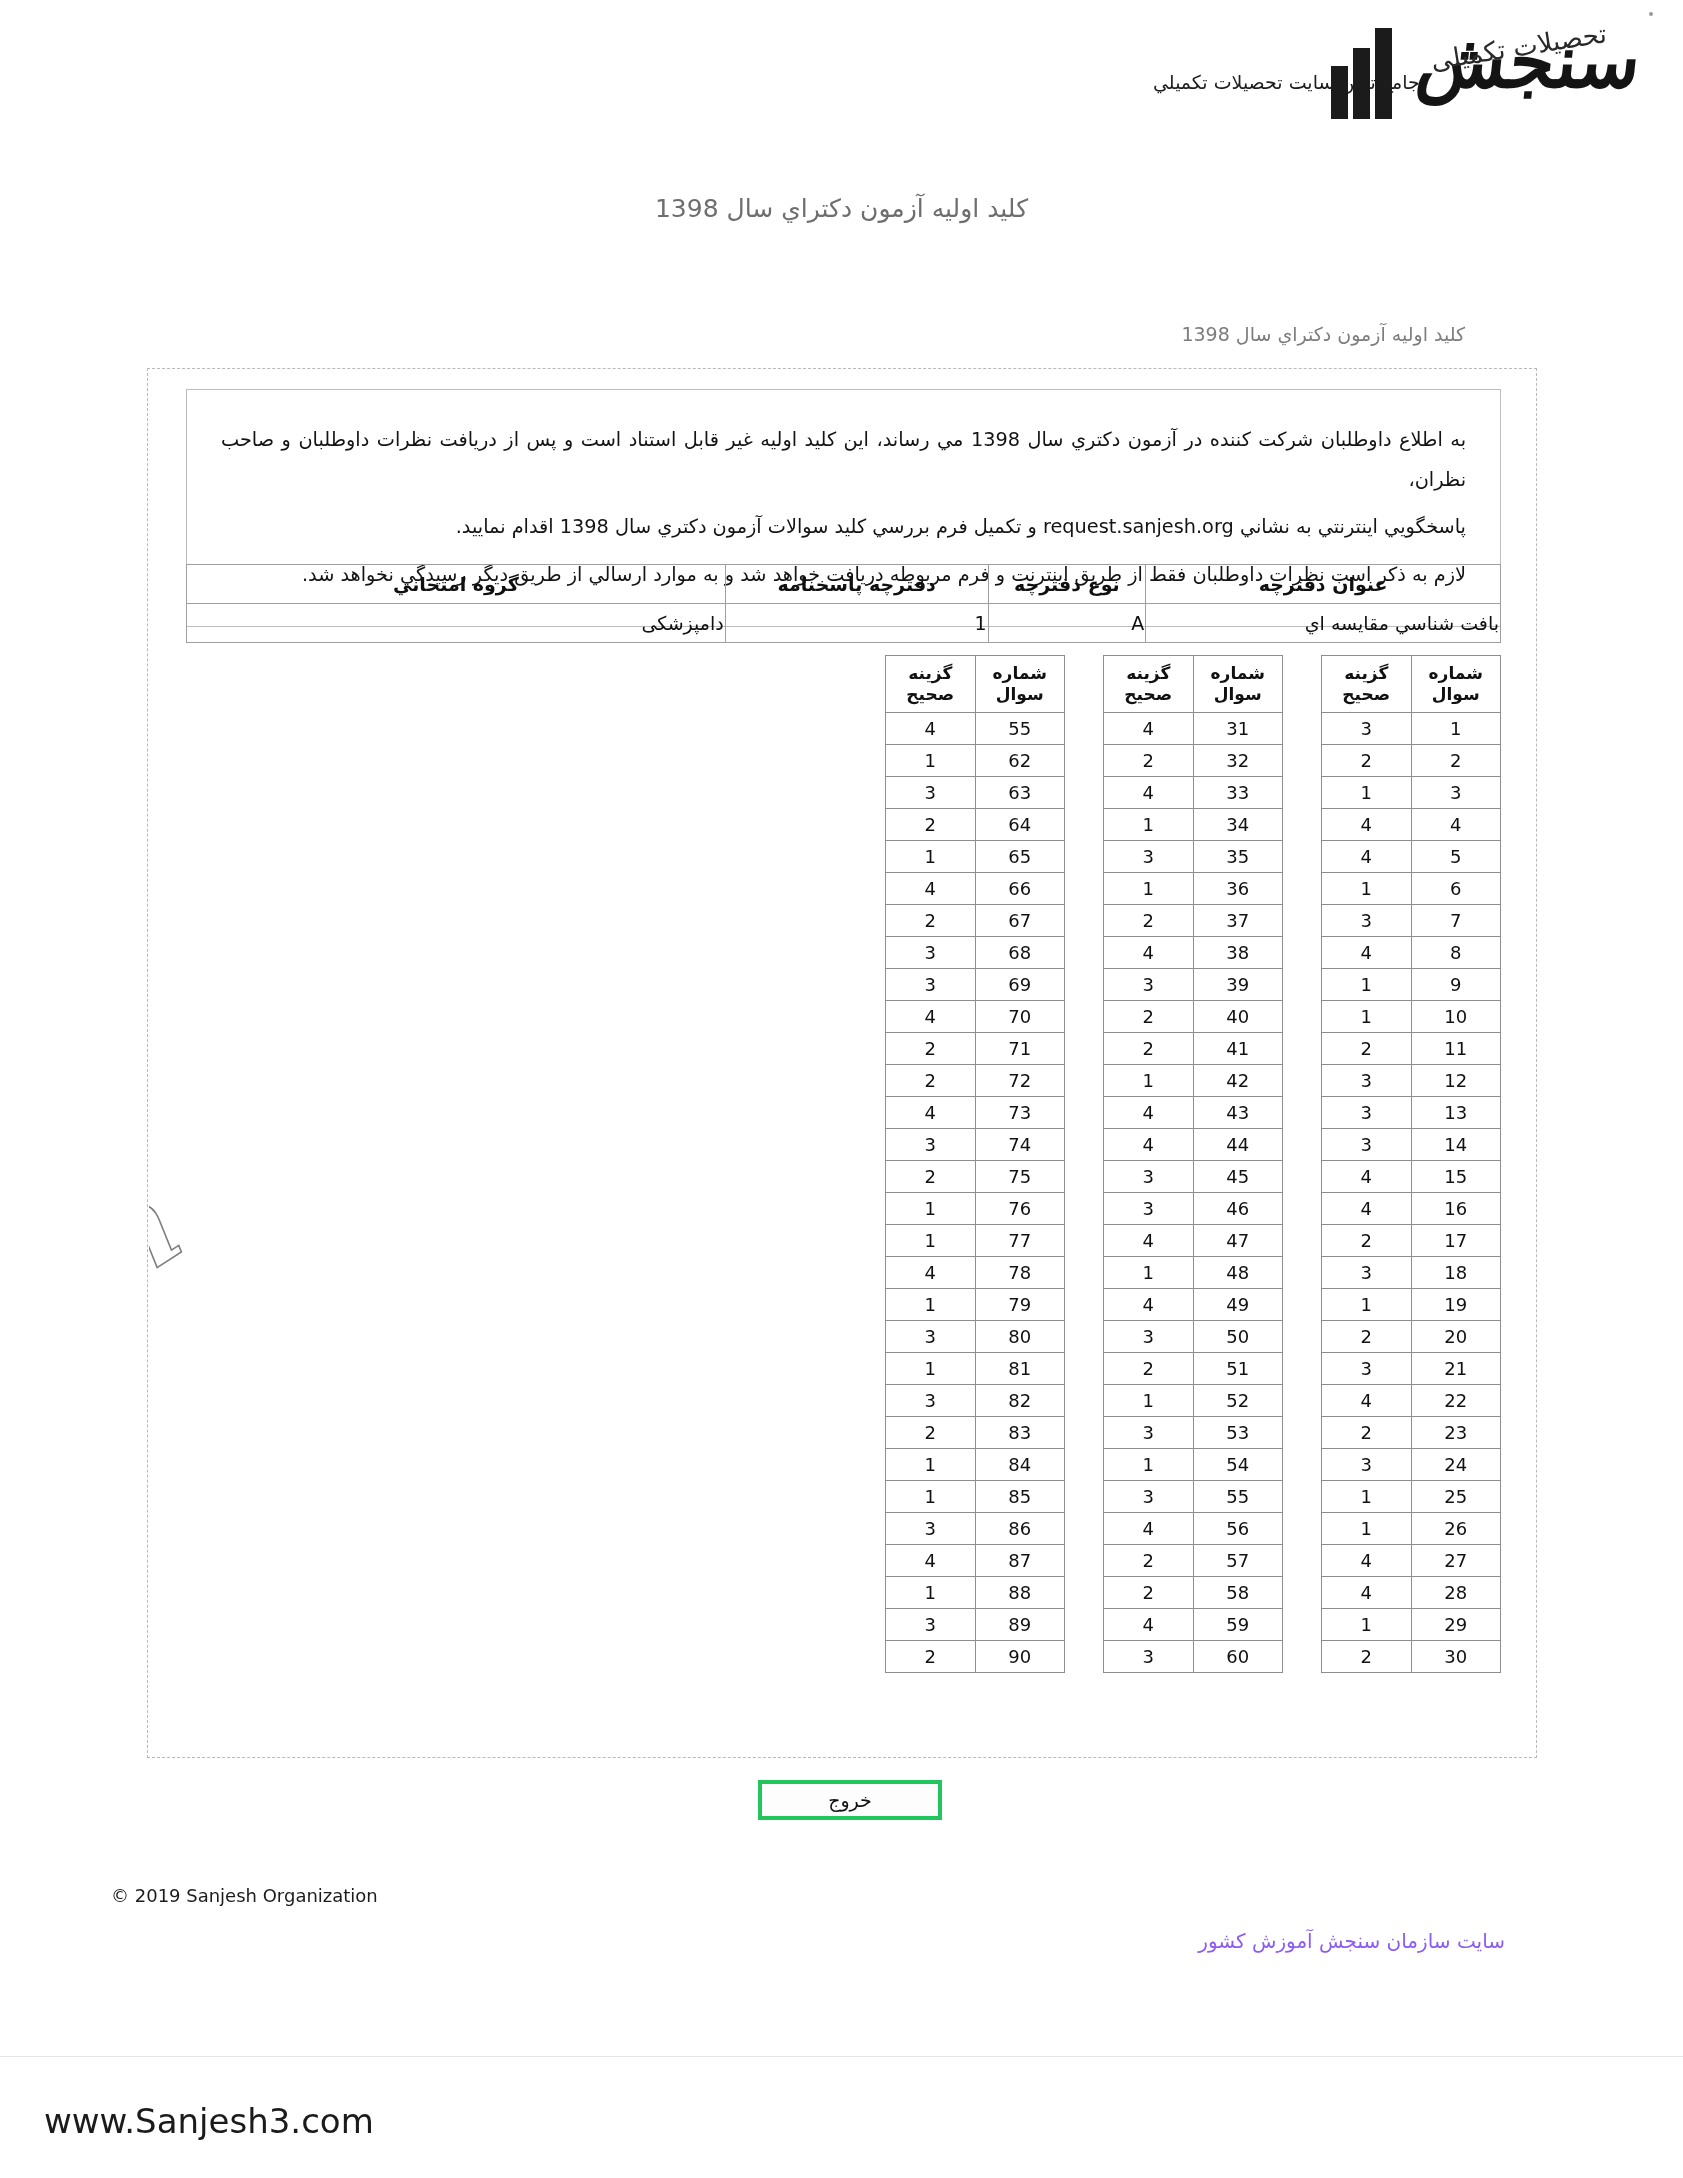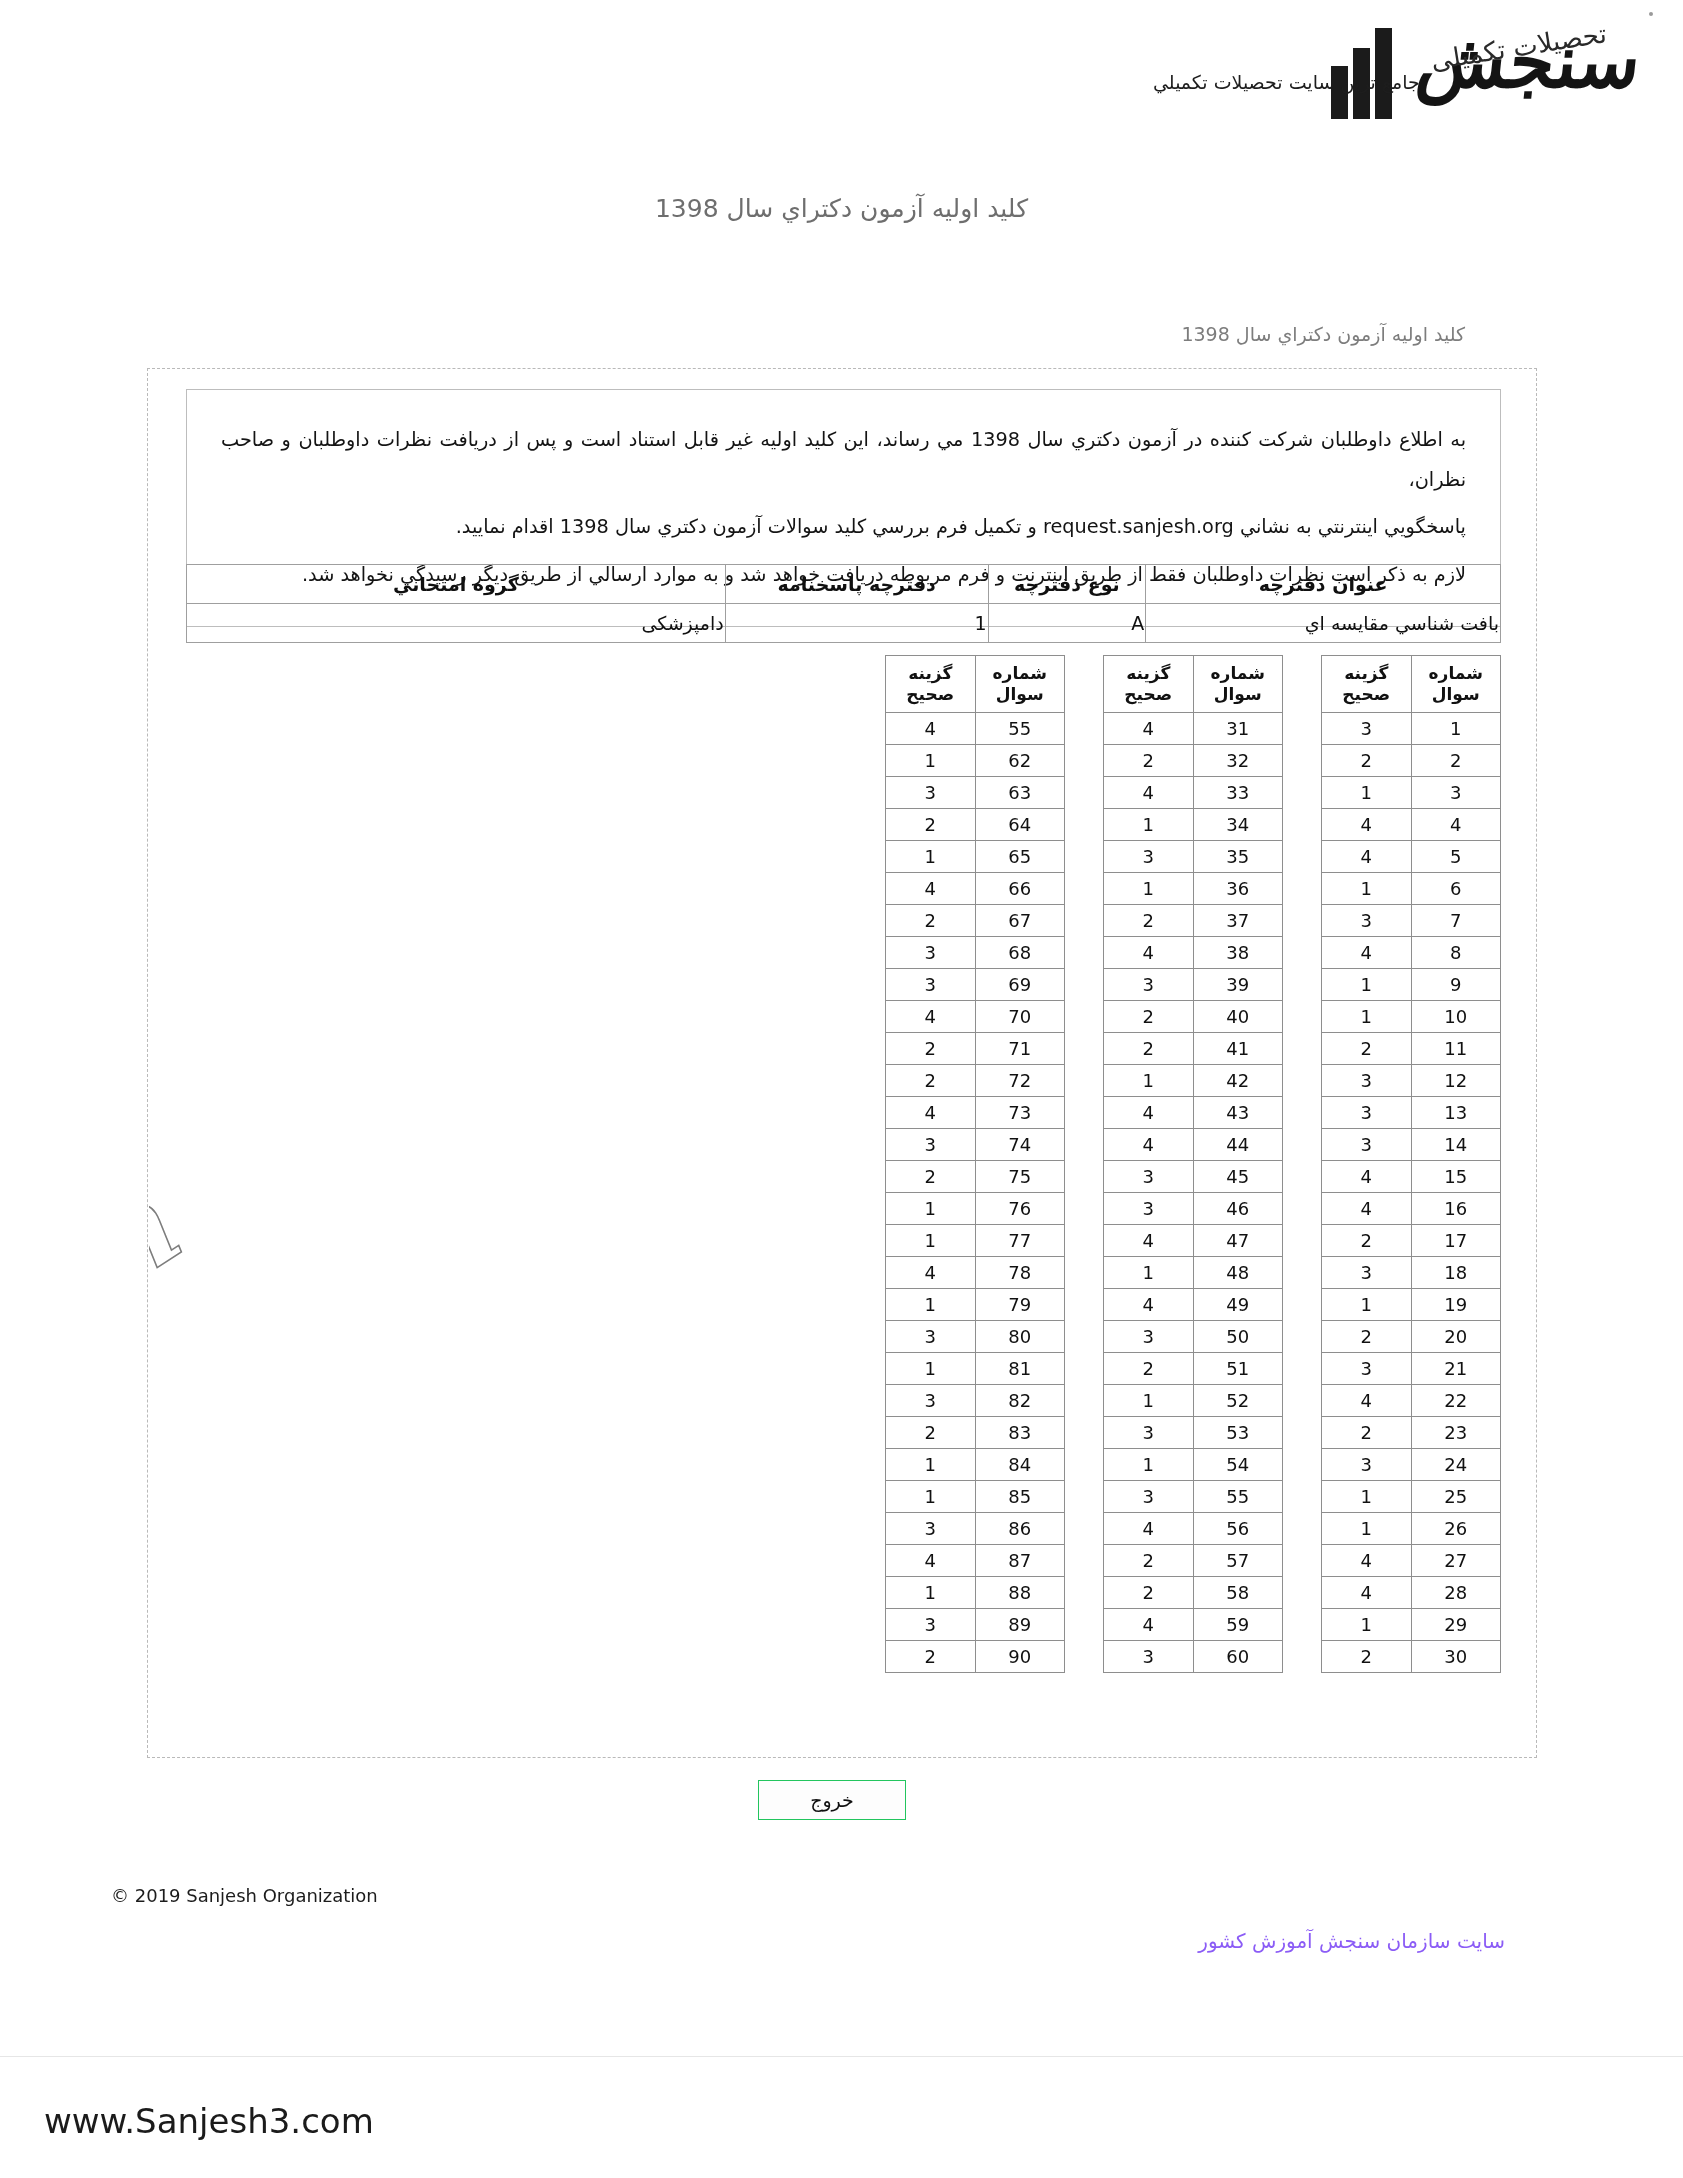--- a/index.html
+++ b/index.html
@@ -214,23 +214,23 @@
     fill: none;
     stroke: #7d7d7d;
     stroke-width: 1.6px;
   }
 
   
   .exit-button {
     position: absolute;
     top: 1780px;
     left: 758px;
-    width: 148px;
+    width: 184px;
     height: 40px;
-    border: 1px solid #22c55e;
+    border: 4px solid #22c55e;
     background: #fdfdfd;
     font-family: "DejaVu Sans", "Liberation Sans", sans-serif;
     font-size: 19px;
     color: #111;
     cursor: pointer;
   }
 
   
   .footer-left {
     position: absolute;

